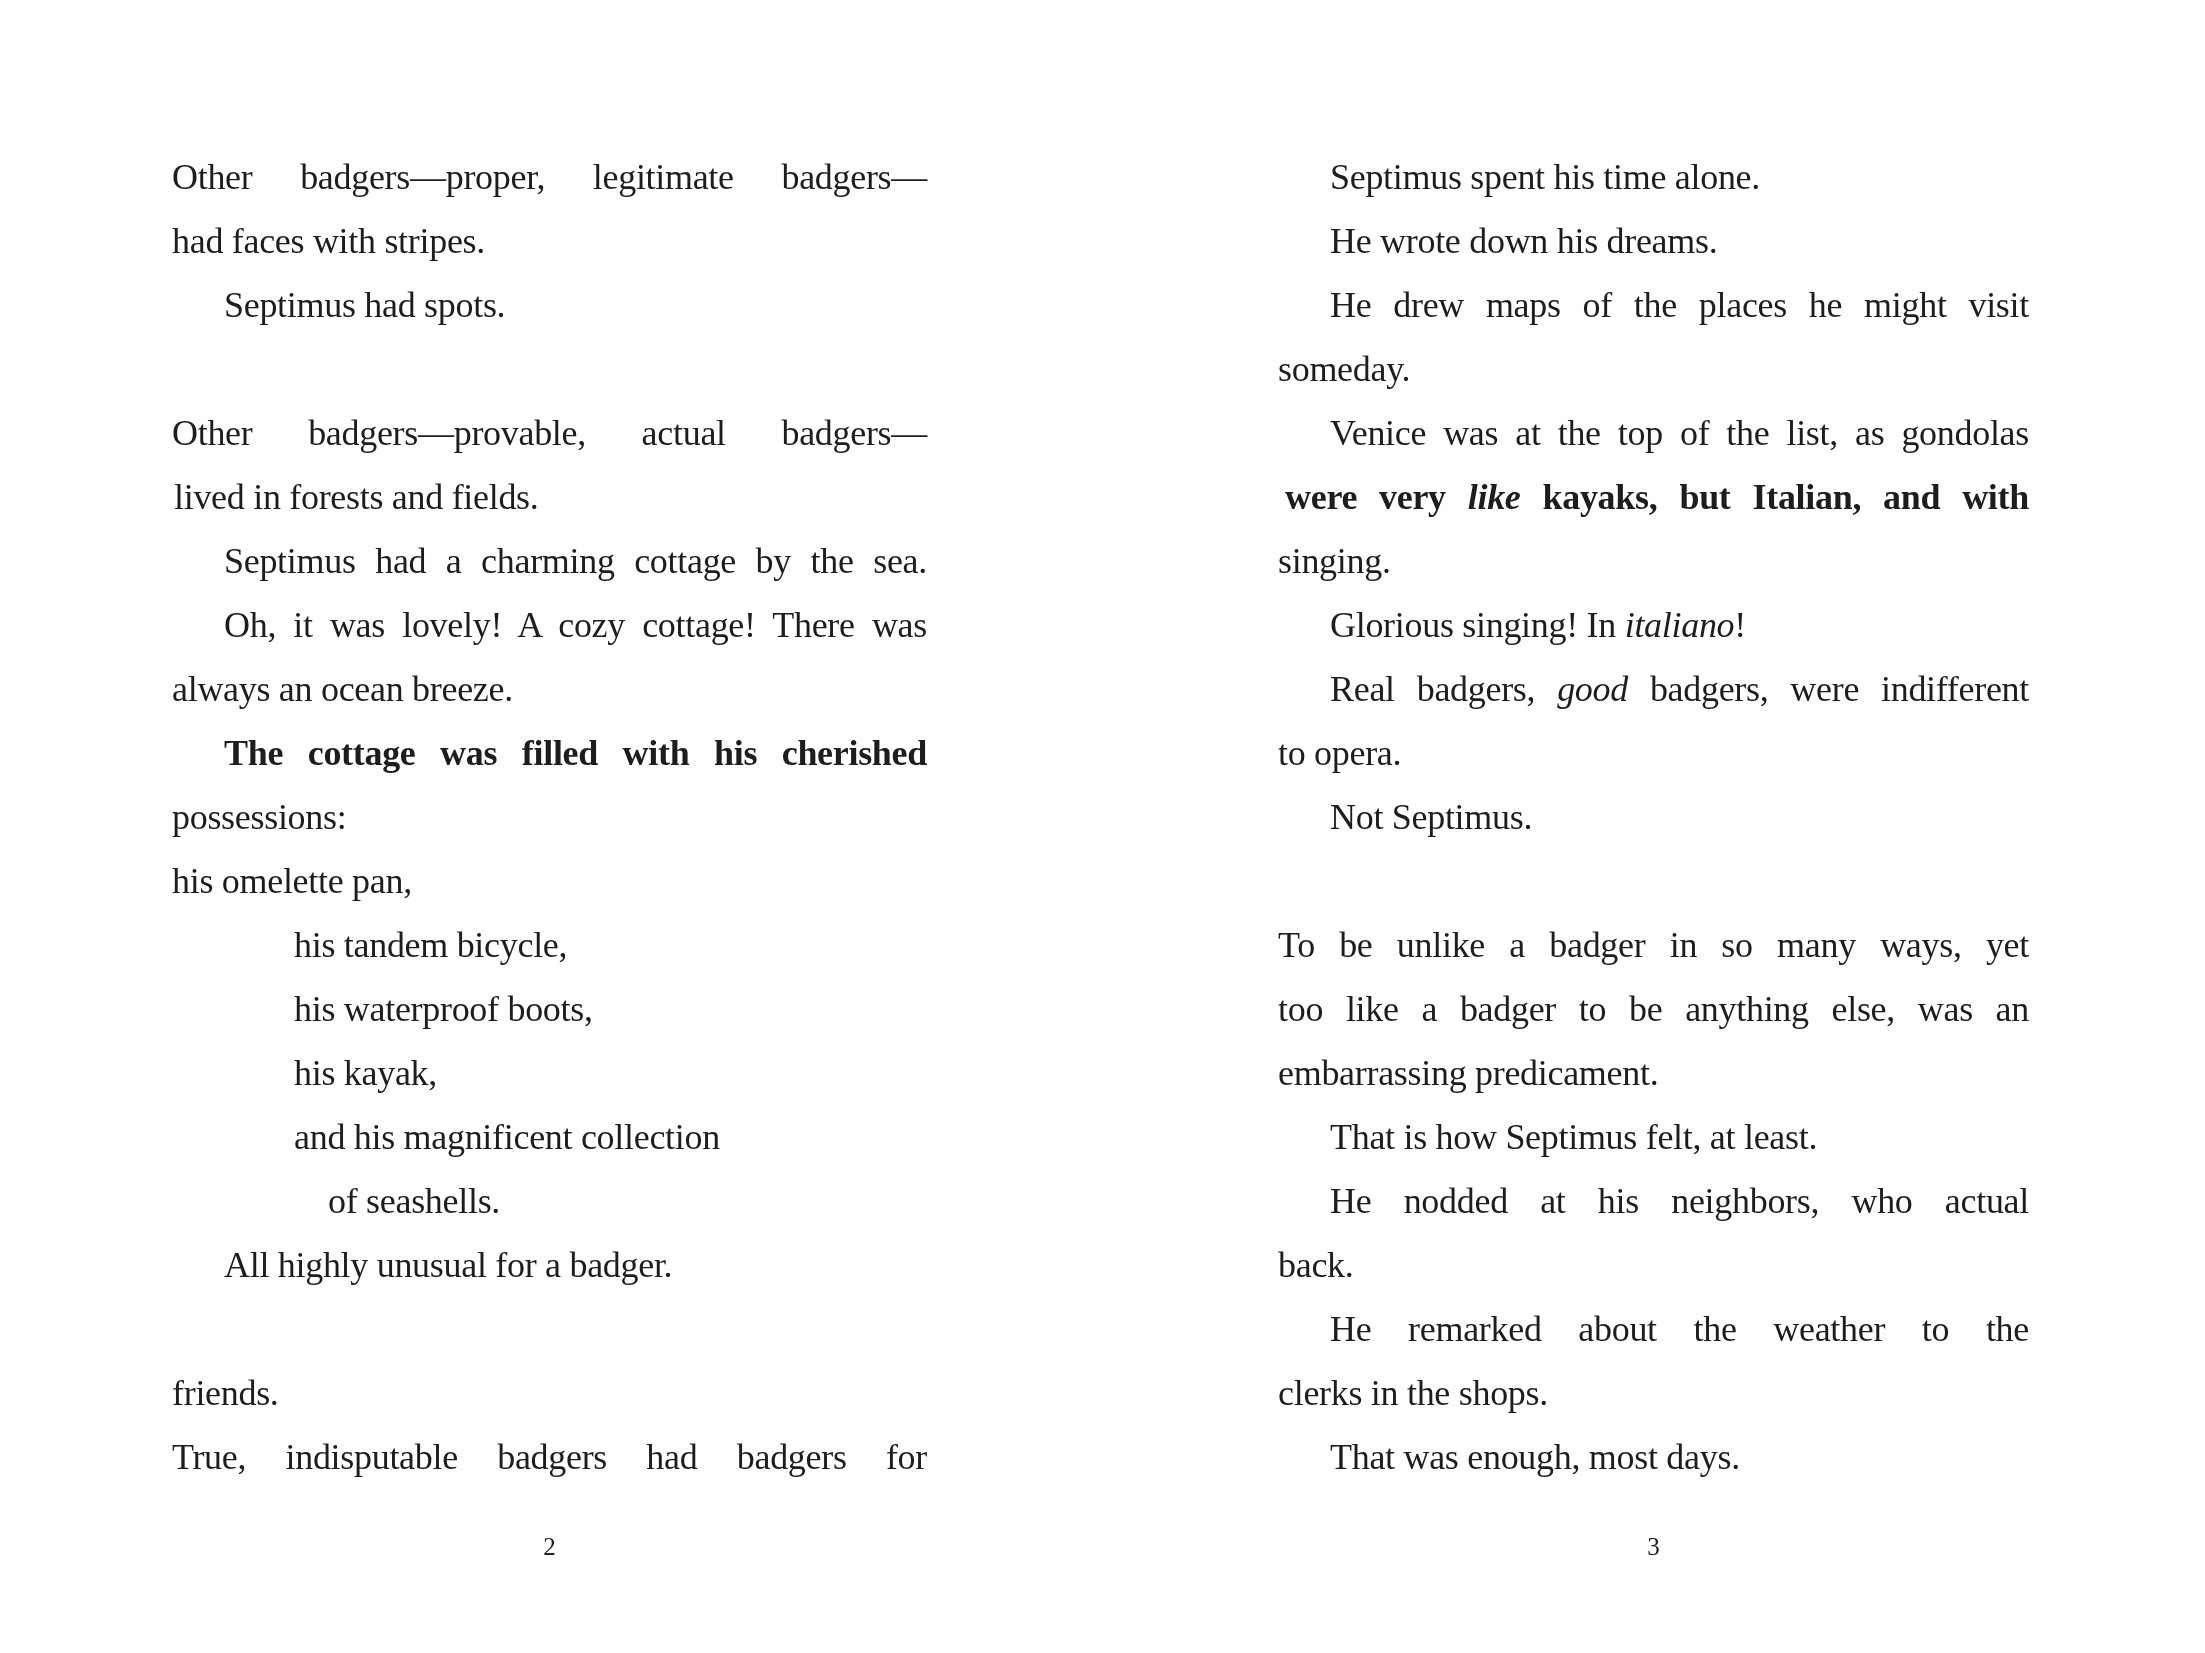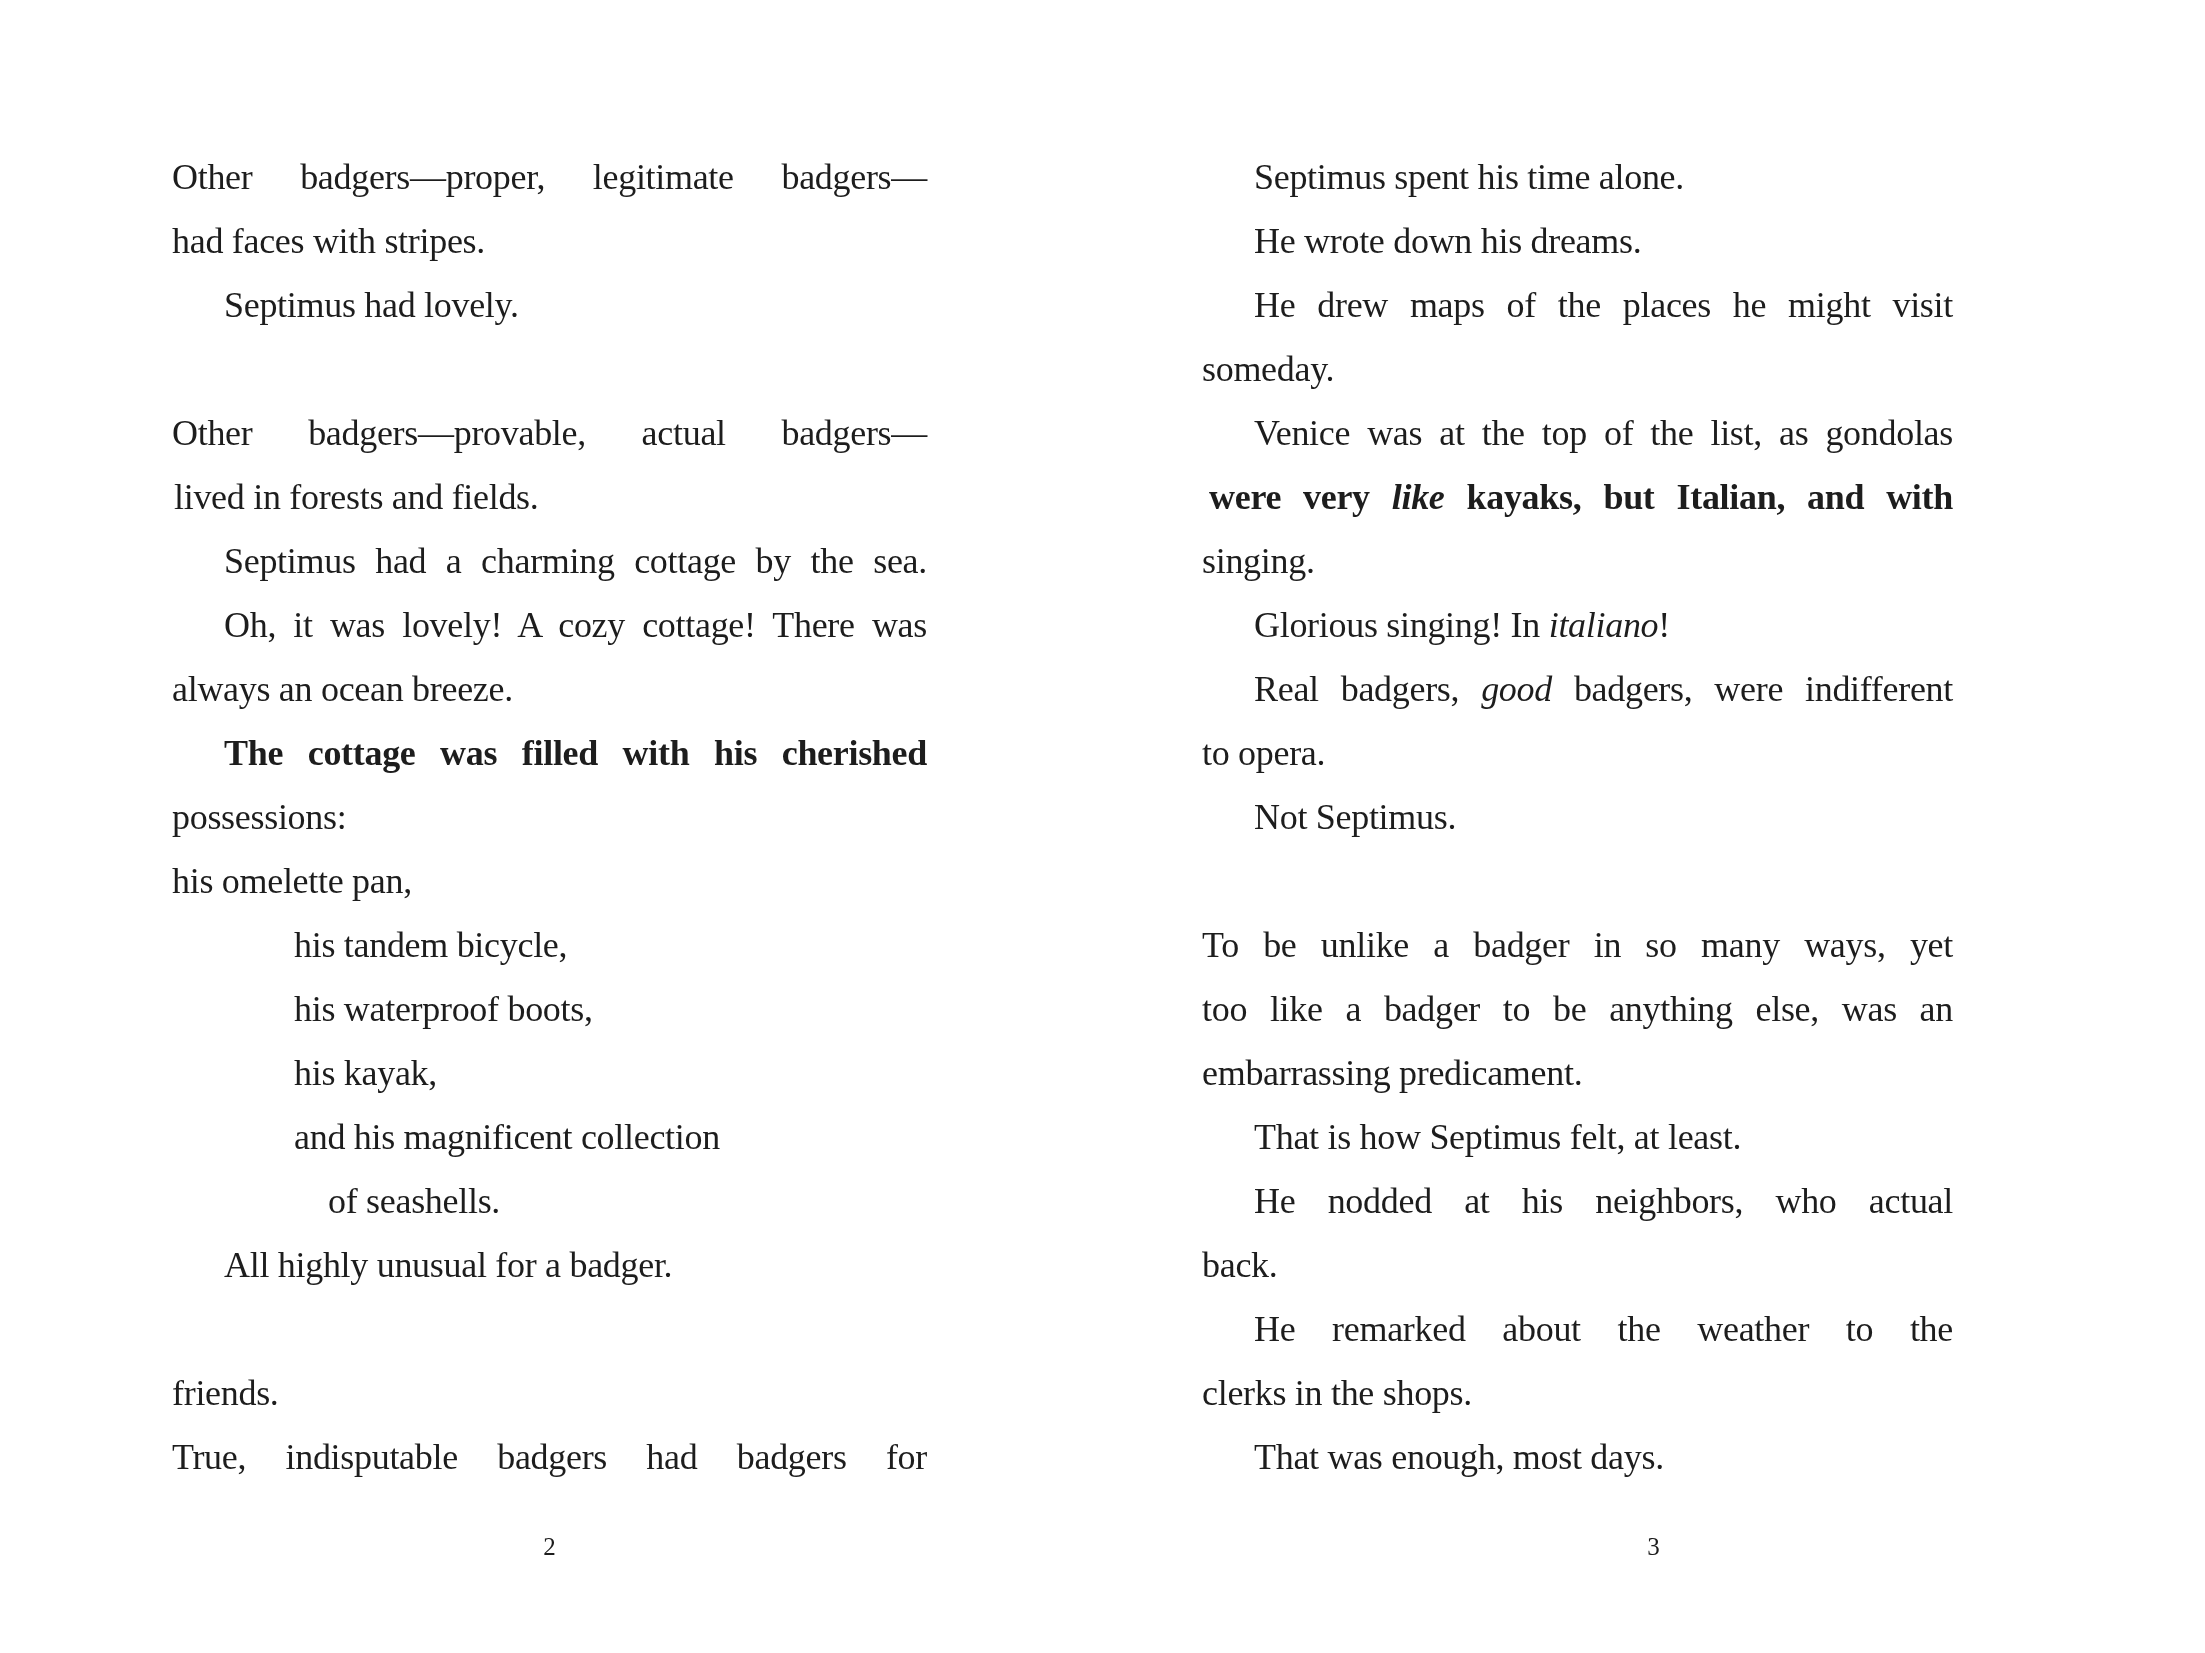--- a/index.html
+++ b/index.html
@@ -7,21 +7,21 @@
     width: 2205px; height: 1654px;
     background: #ffffff;
     position: relative;
     font-family: "Liberation Serif", serif;
     overflow: hidden;
   }
   .book-spread { position: absolute; inset: 0; }
   .page { position: absolute; top: 0; height: 1654px; }
   .page-text { position: absolute; top: 145px; }
   #left-text  { left: 172px;  width: 755px; }
-  #right-text { left: 1202px; width: 751px; }
+  #right-text { left: 1278px; width: 751px; }
   .line {
     display: block;
     height: 64px;
     line-height: 64px;
     font-size: 36px;
     letter-spacing: -0.3px;
     color: var(--text-color, #1d1d1d);
     white-space: nowrap;
   }
   .line.justify {
@@ -45,21 +45,21 @@
 </style>
 </head>
 <body style="background: rgb(255, 255, 255);">
 
 <div class="book-spread">
 
   <section class="page">
     <div class="page-text" id="left-text">
         <div class="line justify" style="margin-left: 0px;"><span>Other badgers—proper, legitimate badgers—</span></div>
         <div class="line" style="margin-left: 0px;"><span>had faces with stripes.</span></div>
-        <div class="line" style="margin-left: 52px;"><span>Septimus had lovely.</span></div>
+        <div class="line" style="margin-left: 52px;"><span>Septimus had spots.</span></div>
         <div class="line"></div>
         <div class="line justify" style="margin-left: 0px;"><span>Other badgers—provable, actual badgers—</span></div>
         <div class="line" style="margin-left: 2px;"><span>lived in forests and fields.</span></div>
         <div class="line justify" style="margin-left: 52px;"><span>Septimus had a charming cottage by the sea.</span></div>
         <div class="line justify" style="margin-left: 52px;"><span>Oh, it was lovely! A cozy cottage! There was</span></div>
         <div class="line" style="margin-left: 0px;"><span>always an ocean breeze.</span></div>
         <div class="line justify" style="margin-left: 52px; font-weight: bold;"><span>The cottage was filled with his cherished</span></div>
         <div class="line" style="margin-left: 0px;"><span>possessions:</span></div>
         <div class="line" style=""><span>his omelette pan,</span></div>
         <div class="line" style="margin-left: 122px;"><span>his tandem bicycle,</span></div>

